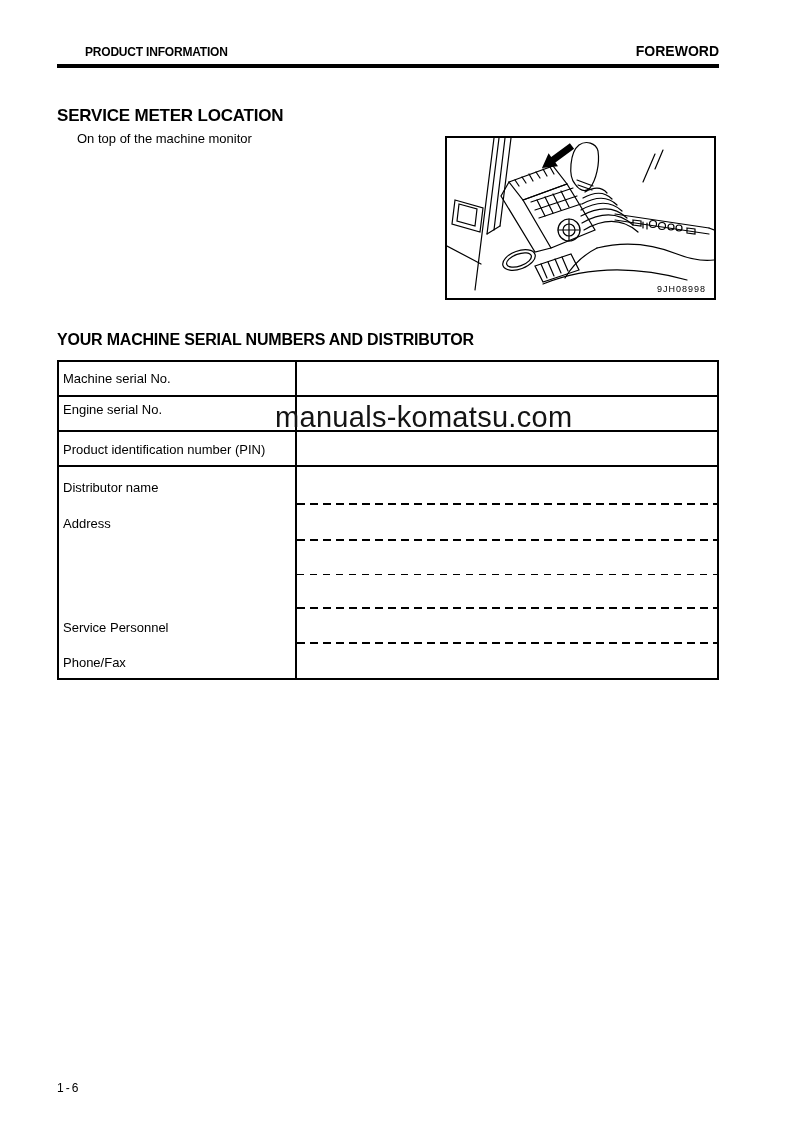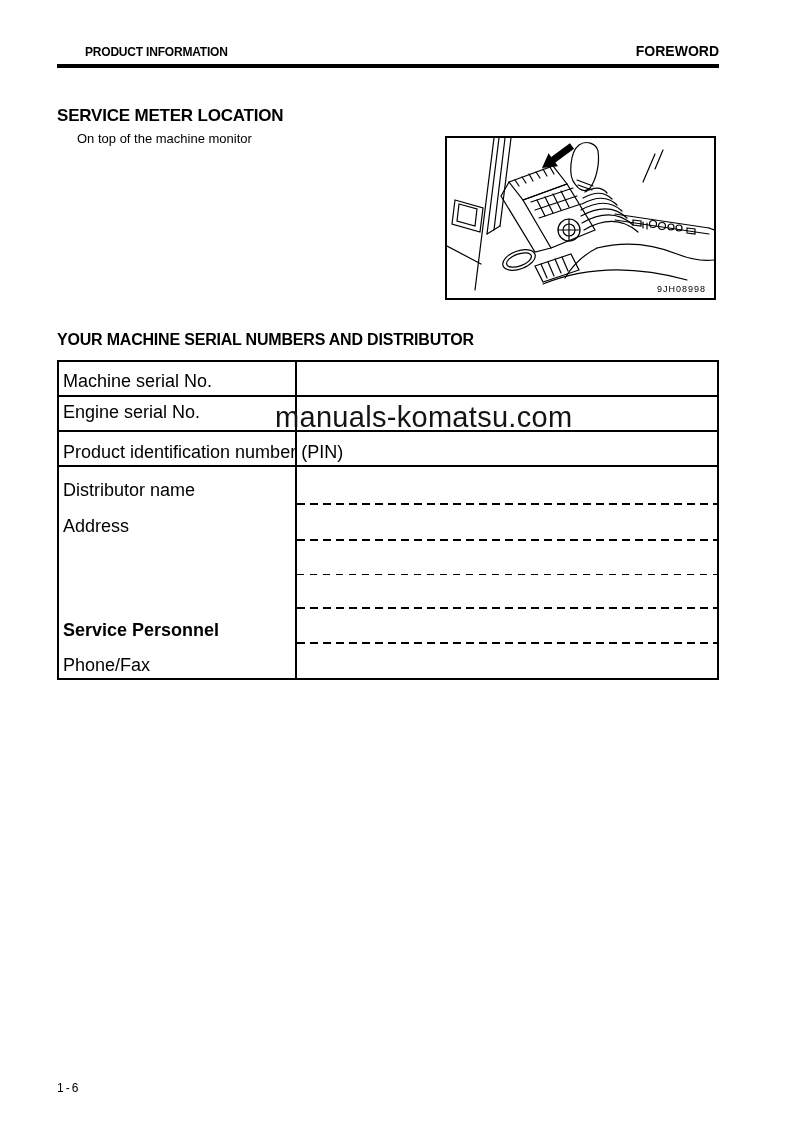--- a/index.html
+++ b/index.html
@@ -28,21 +28,21 @@
   .s2-title{left:57px;top:331px;font-size:16px;font-weight:700;letter-spacing:-0.2px;}
 
   
   .stable{left:57px;top:360px;width:662px;height:320px;border:2px solid #000;box-sizing:border-box;}
   .stable .vline{position:absolute;left:236px;top:0;bottom:0;width:2px;background:#000;}
   .stable .hline{position:absolute;left:0;right:0;height:2px;background:#000;}
   .stable .dline{position:absolute;left:238px;right:0;height:2px;
     background:repeating-linear-gradient(90deg,#000 0 8px,transparent 8px 13px);}
   .stable .dline.thin{height:1px;
     background:repeating-linear-gradient(90deg,#000 0 7px,transparent 7px 13px);}
-  .stable .cell-label{position:absolute;left:4px;font-size:18px;white-space:nowrap;}
+  .stable .cell-label{position:absolute;left:4px;font-size:13px;white-space:nowrap;}
 
   
   .watermark{left:275px;top:401px;font-size:29px;letter-spacing:0.3px;color:#141414;z-index:5;white-space:nowrap;}
 
   
   .footer{left:57px;top:1081px;font-size:12px;letter-spacing:2px;text-align:center;}
 </style>
 </head>
 <body>
 
@@ -136,21 +136,21 @@
     <div class="dline" style="top:177px;"></div>
     <div class="dline thin" style="top:212px;"></div>
     <div class="dline" style="top:245px;"></div>
     <div class="dline" style="top:280px;"></div>
 
     <span class="cell-label" style="top:9px;">Machine serial No.</span>
     <span class="cell-label" style="top:40px;">Engine serial No.</span>
     <span class="cell-label" style="top:80px;text-align:center;">Product identification number (PIN)</span>
     <span class="cell-label" style="top:118px;text-align:right;">Distributor name</span>
     <span class="cell-label" style="top:154px;">Address</span>
-    <span class="cell-label" style="top:258px;font-weight:bold;">Service Personnel</span>
+    <span class="cell-label" style="top:258px;">Service Personnel</span>
     <span class="cell-label" style="top:293px;">Phone/Fax</span>
   </div>
 
   <div class="abs watermark">manuals-komatsu.com</div>
 
   <div class="abs footer">1-6</div>
 
 </div>
 
 </body></html>

